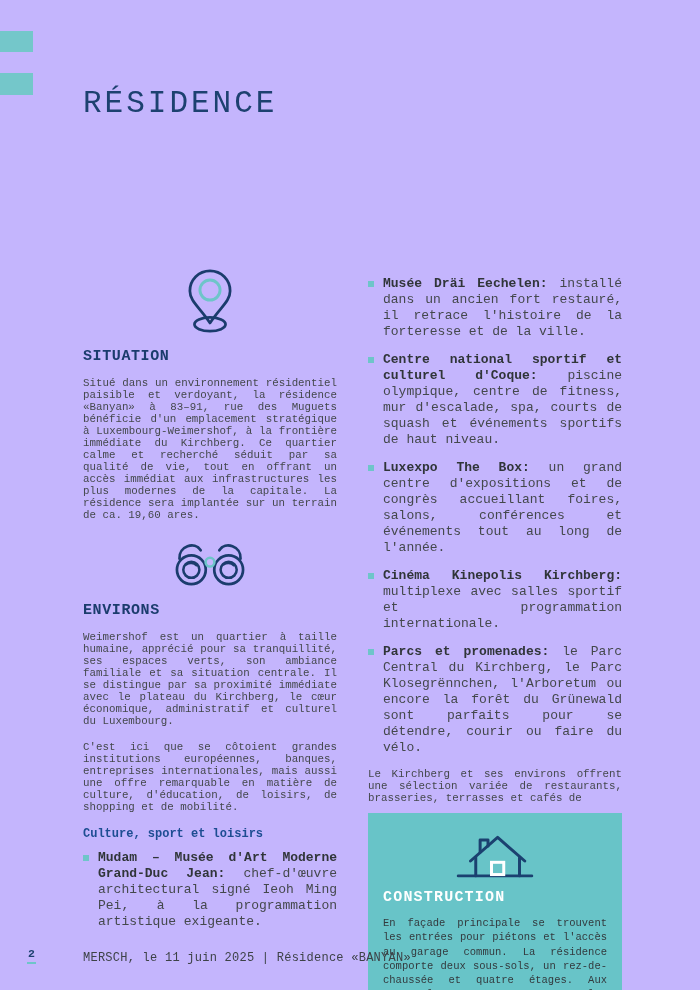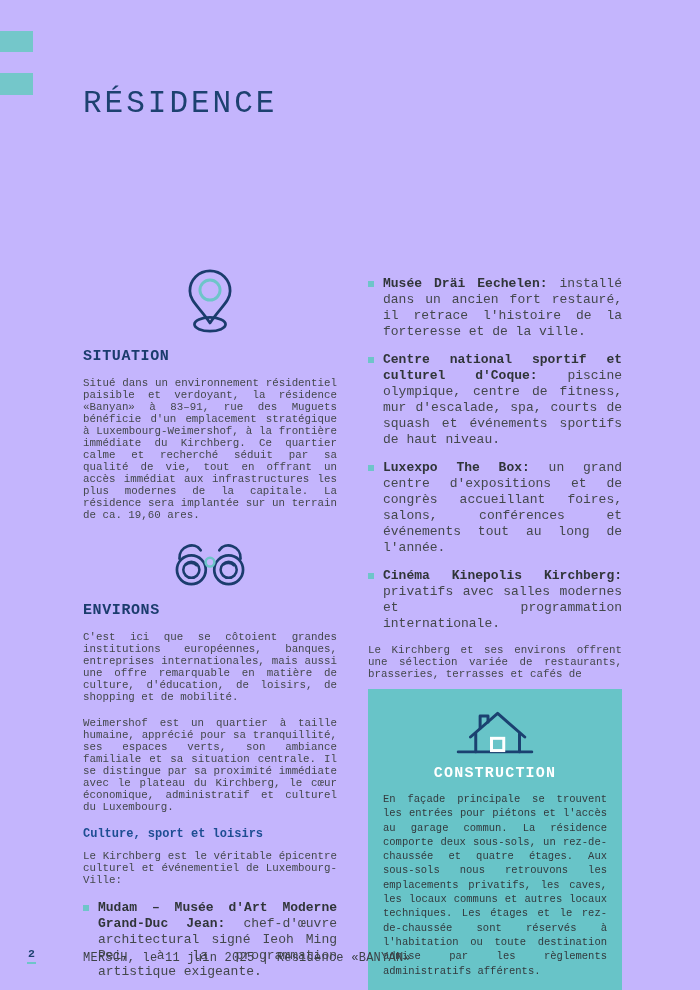--- a/index.html
+++ b/index.html
@@ -44,21 +44,21 @@
     font-size:13px;line-height:16px;color:#44484c;text-align:justify;flex:1;
   }
   .bullet .txt .lead{font-weight:700;color:#303539;}
 
   
   .construction{
     background:#68c4c8;margin-top:9px;padding:13px 15px 16px 15px;
   }
   .construction .icon-wrap{margin-bottom:2px;}
   .construction-heading{
-    text-align:center;color:#ffffff;font-weight:700;font-size:15px;
+    text-align:left;color:#ffffff;font-weight:700;font-size:15px;
     letter-spacing:1.2px;margin:0 0 10px 0;
   }
   .construction p{
     font-size:10.5px;line-height:14.3px;color:#333a3e;text-align:justify;margin:0;
   }
 
   
   .page-number{
     position:absolute;left:27px;top:947px;font-size:11.5px;font-weight:700;
     color:#1d4170;border-bottom:2px solid #6ec5c9;padding:0 1px 2px 1px;
@@ -99,25 +99,24 @@
         <path d="M18 34 A9 9 0 0 1 30 35" stroke="#1b3c6d" stroke-width="2.4" stroke-linecap="round"></path>
         <circle cx="68" cy="40" r="17" stroke="#1b3c6d" stroke-width="3.2"></circle>
         <circle cx="68" cy="40" r="9.5" stroke="#1b3c6d" stroke-width="3"></circle>
         <path d="M62 34 A9 9 0 0 1 74 35" stroke="#1b3c6d" stroke-width="2.4" stroke-linecap="round"></path>
         <path d="M10 27 C9 12 28 6 35 17" stroke="#1b3c6d" stroke-width="3.2" stroke-linecap="round"></path>
         <path d="M82 27 C83 12 64 6 57 17" stroke="#1b3c6d" stroke-width="3.2" stroke-linecap="round"></path>
         <circle cx="46" cy="31" r="5.2" stroke="#6ec5c9" stroke-width="3"></circle>
       </svg>
     </div>
     <h2 class="section-heading">ENVIRONS</h2>
+    <p class="body">Weimershof est un quartier à taille humaine, apprécié pour sa tranquillité, ses espaces verts, son ambiance familiale et sa situation centrale. Il se distingue par sa proximité immédiate avec le plateau du Kirchberg, le cœur économique, administratif et culturel du Luxembourg.</p>
     <p class="body">C'est ici que se côtoient grandes institutions européennes, banques, entreprises internationales, mais aussi une offre remarquable en matière de culture, d'éducation, de loisirs, de shopping et de mobilité.</p>
-    <p class="body">Weimershof est un quartier à taille humaine, apprécié pour sa tranquillité, ses espaces verts, son ambiance familiale et sa situation centrale. Il se distingue par sa proximité immédiate avec le plateau du Kirchberg, le cœur économique, administratif et culturel du Luxembourg.</p>
 
     <h3 class="subheading">Culture, sport et loisirs</h3>
-    <p class="body">Le Kirchberg est le véritable épicentre culturel et événementiel de Luxembourg-Ville:</p>
 
     <div class="bullet">
       <span class="sq"></span>
       <span class="txt">
         <span class="lead">Mudam – Musée d'Art Moderne Grand-Duc Jean:</span>
         <span>chef-d'œuvre architectural signé Ieoh Ming Pei, à la programmation artistique exigeante.</span>
       </span>
     </div>
   </div>
 
@@ -141,21 +140,28 @@
       <span class="sq"></span>
       <span class="txt">
         <span class="lead">Luxexpo The Box:</span>
         <span>un grand centre d'expositions et de congrès accueillant foires, salons, conférences et événements tout au long de l'année.</span>
       </span>
     </div>
     <div class="bullet">
       <span class="sq"></span>
       <span class="txt">
         <span class="lead">Cinéma Kinepolis Kirchberg:</span>
-        <span>privatifs avec salles modernes et programmation internationale.</span>
+        <span>multiplexe avec salles sportif et programmation internationale.</span>
+      </span>
+    </div>
+    <div class="bullet">
+      <span class="sq"></span>
+      <span class="txt">
+        <span class="lead">Parcs et promenades:</span>
+        <span>le Parc Central du Kirchberg, le Parc Klosegrënnchen, l'Arboretum ou encore la forêt du Grünewald sont parfaits pour se détendre, courir ou faire du vélo.</span>
       </span>
     </div>
 
     <p class="body" style="margin-bottom:8px;">Le Kirchberg et ses environs offrent une sélection variée de restaurants, brasseries, terrasses et cafés de</p>
 
     <div class="construction">
       <div class="icon-wrap">
         <svg width="88" height="56" viewBox="0 0 100 64" fill="none">
           <path d="M22 40 L53 13 L84 40" stroke="#1b4170" stroke-width="3.4" stroke-linecap="round" stroke-linejoin="round"></path>
           <path d="M33 30 V16 H42 V23" stroke="#1b4170" stroke-width="3.4" stroke-linecap="round" stroke-linejoin="round"></path>

